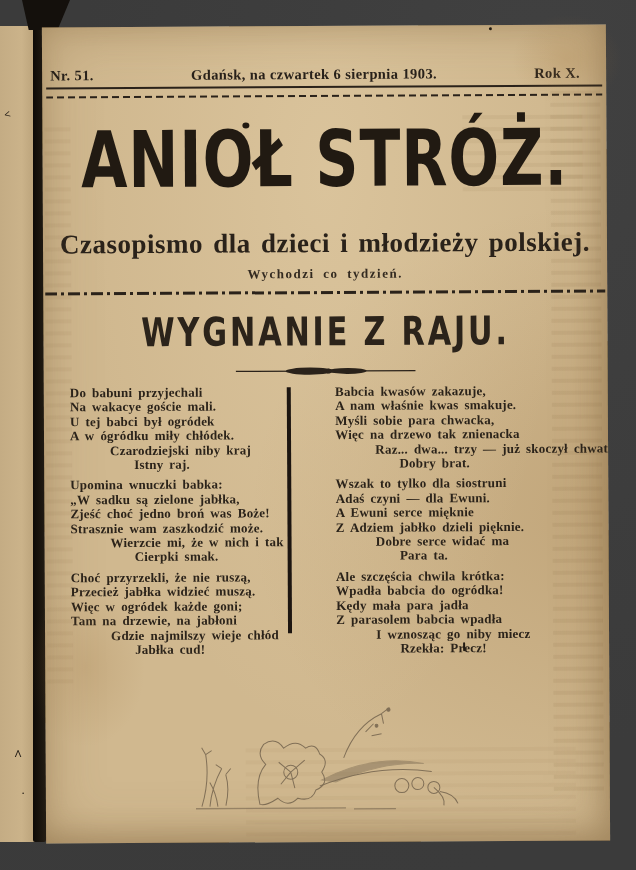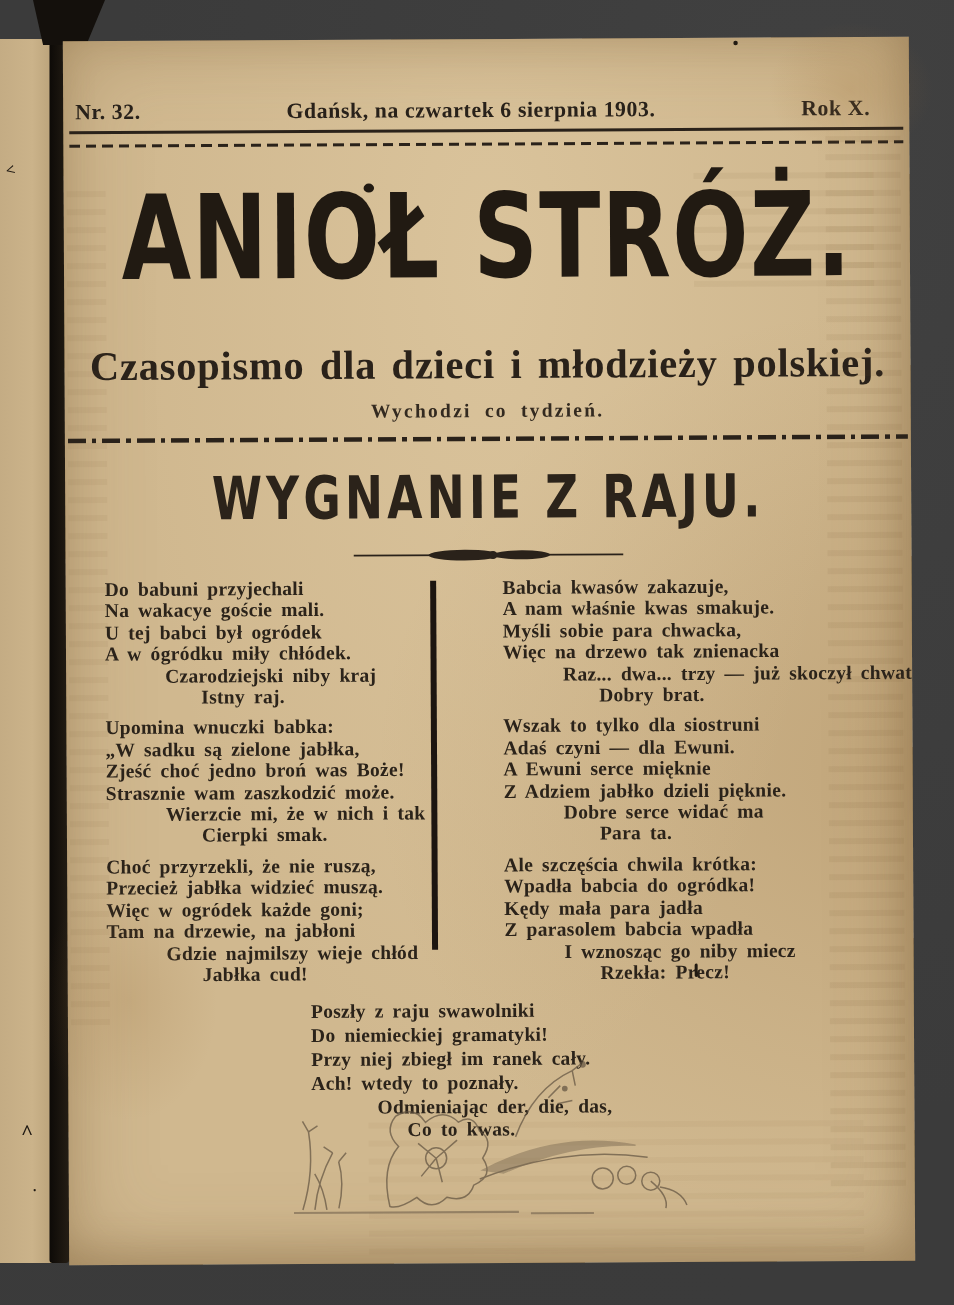--- a/index.html
+++ b/index.html
@@ -110,21 +110,21 @@
     <div class="bleed b-left"></div>
     <div class="bleed b-midtitle"></div>
     <div class="bleed b-center"></div>
     <div class="stain s1"></div>
     <div class="stain s2"></div>
     <div class="speck" style="left:200px;top:96px;width:7px;height:6px;"></div>
     <div class="speck" style="left:447px;top:2px;width:3px;height:3px;"></div>
     <div class="speck" style="left:418px;top:617px;width:2px;height:9px;border-radius:1px;"></div>
 
     <div class="hdr">
-      <span>Nr. 32.</span>
+      <span>Nr. 51.</span>
       <span class="date">Gdańsk, na czwartek 6 sierpnia 1903.</span>
       <span>Rok X.</span>
     </div>
     <div class="rule-top"></div>
 
     <h1 class="title">ANIOŁ STRÓŻ.</h1>
     <h2 class="subtitle">Czasopismo dla dzieci i młodzieży polskiej.</h2>
     <div class="freq">Wychodzi co tydzień.</div>
     <div class="rule-dashdot"></div>
 
@@ -187,30 +187,20 @@
             <div class="line i0">Ale szczęścia chwila krótka:</div>
             <div class="line i0">Wpadła babcia do ogródka!</div>
             <div class="line i0">Kędy mała para jadła</div>
             <div class="line i0">Z parasolem babcia wpadła</div>
             <div class="line i1">I wznosząc go niby miecz</div>
             <div class="line i2">Rzekła: Precz!</div>
           </div>
         </div>
     </div>
 
-    <div class="final">
-        <div class="stanza">
-          <div class="line i0">Poszły z raju swawolniki</div>
-          <div class="line i0">Do niemieckiej gramatyki!</div>
-          <div class="line i0">Przy niej zbiegł im ranek cały.</div>
-          <div class="line i0">Ach! wtedy to poznały.</div>
-          <div class="line i1">Odmieniając der, die, das,</div>
-          <div class="line i2">Co to kwas.</div>
-        </div>
-      </div>
 
     <svg class="floral" width="280" height="130" viewBox="0 0 280 130">
       <g stroke="#5d4f3e" fill="none" stroke-width="1" opacity=".85">
         <path d="M6 104 Q14 78 10 52 M14 104 Q16 84 26 66 M22 104 Q20 90 14 80 M30 103 Q34 86 30 72"></path>
         <path d="M30 72 l5 -6 M26 66 l-6 -4 M10 52 l-4 -7 M10 52 l6 -4"></path>
         <path d="M64 102 Q58 76 70 62 Q60 52 68 42 Q80 34 88 46 Q100 36 110 46 Q120 40 124 52 Q134 58 126 70 Q134 82 120 88 Q116 100 102 96 Q92 106 82 96 Q70 104 64 102 Z"></path>
         <circle cx="95" cy="70" r="7"></circle>
         <path d="M95 70 l14 -12 M95 70 l-12 -10 M95 70 l4 16 M95 70 l-10 12"></path>
         <path d="M126 78 Q176 52 228 62 Q186 60 140 80 Z" fill="#5d4f3e" opacity=".5"></path>
         <path d="M124 84 Q180 62 236 70"></path>

